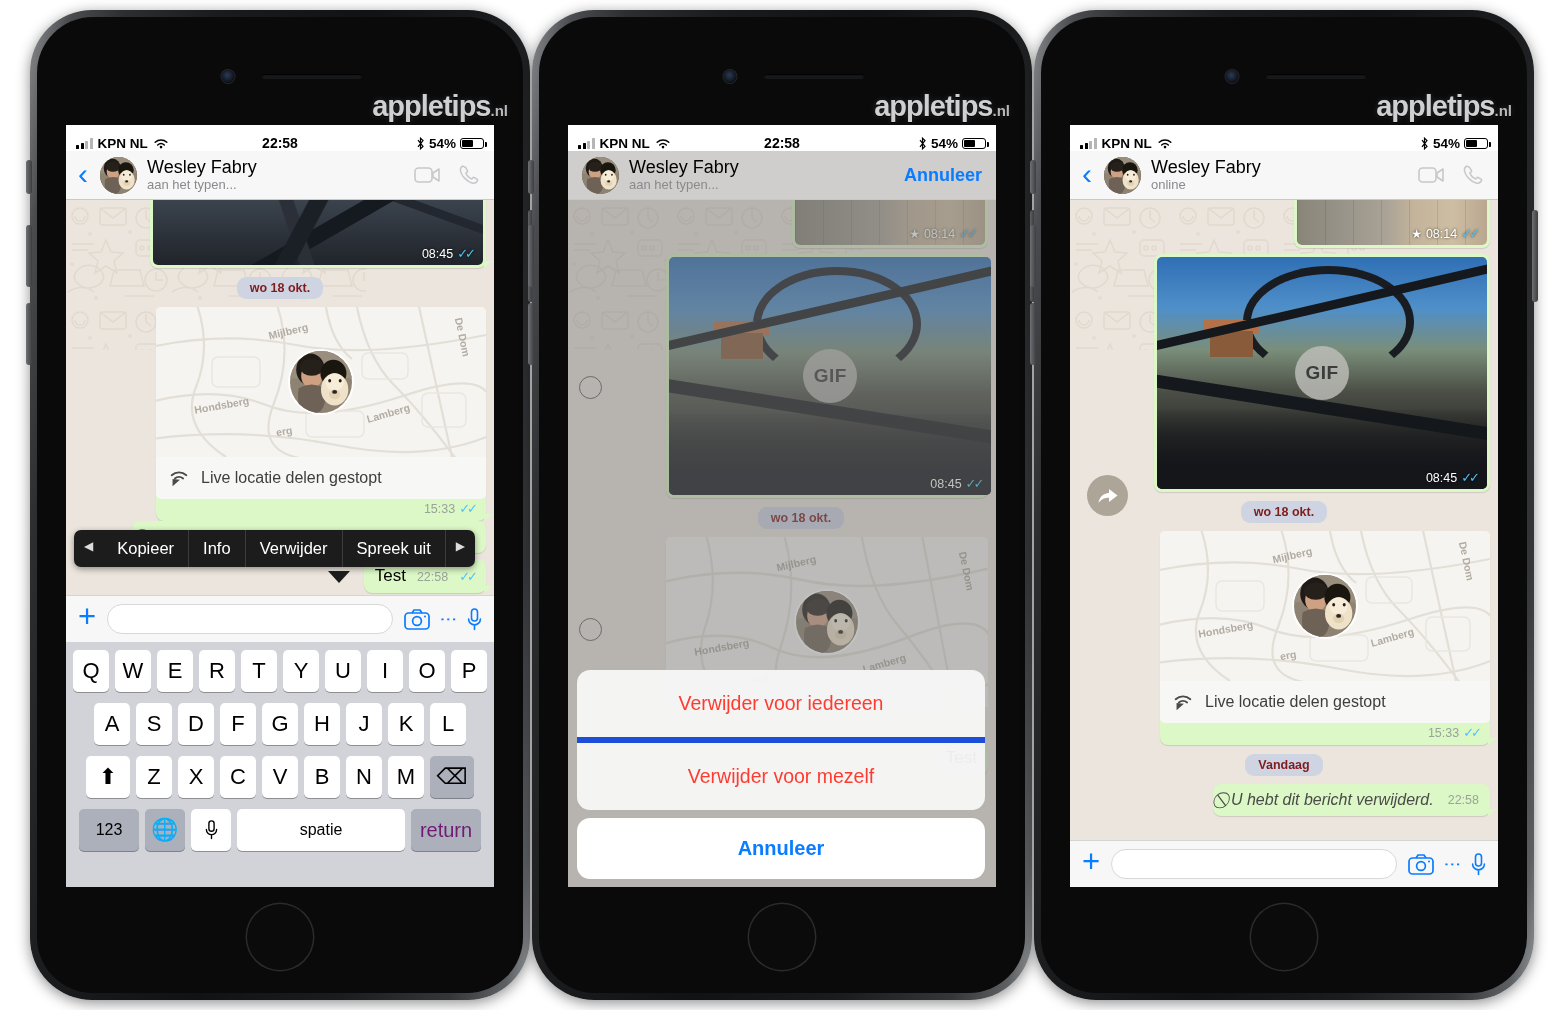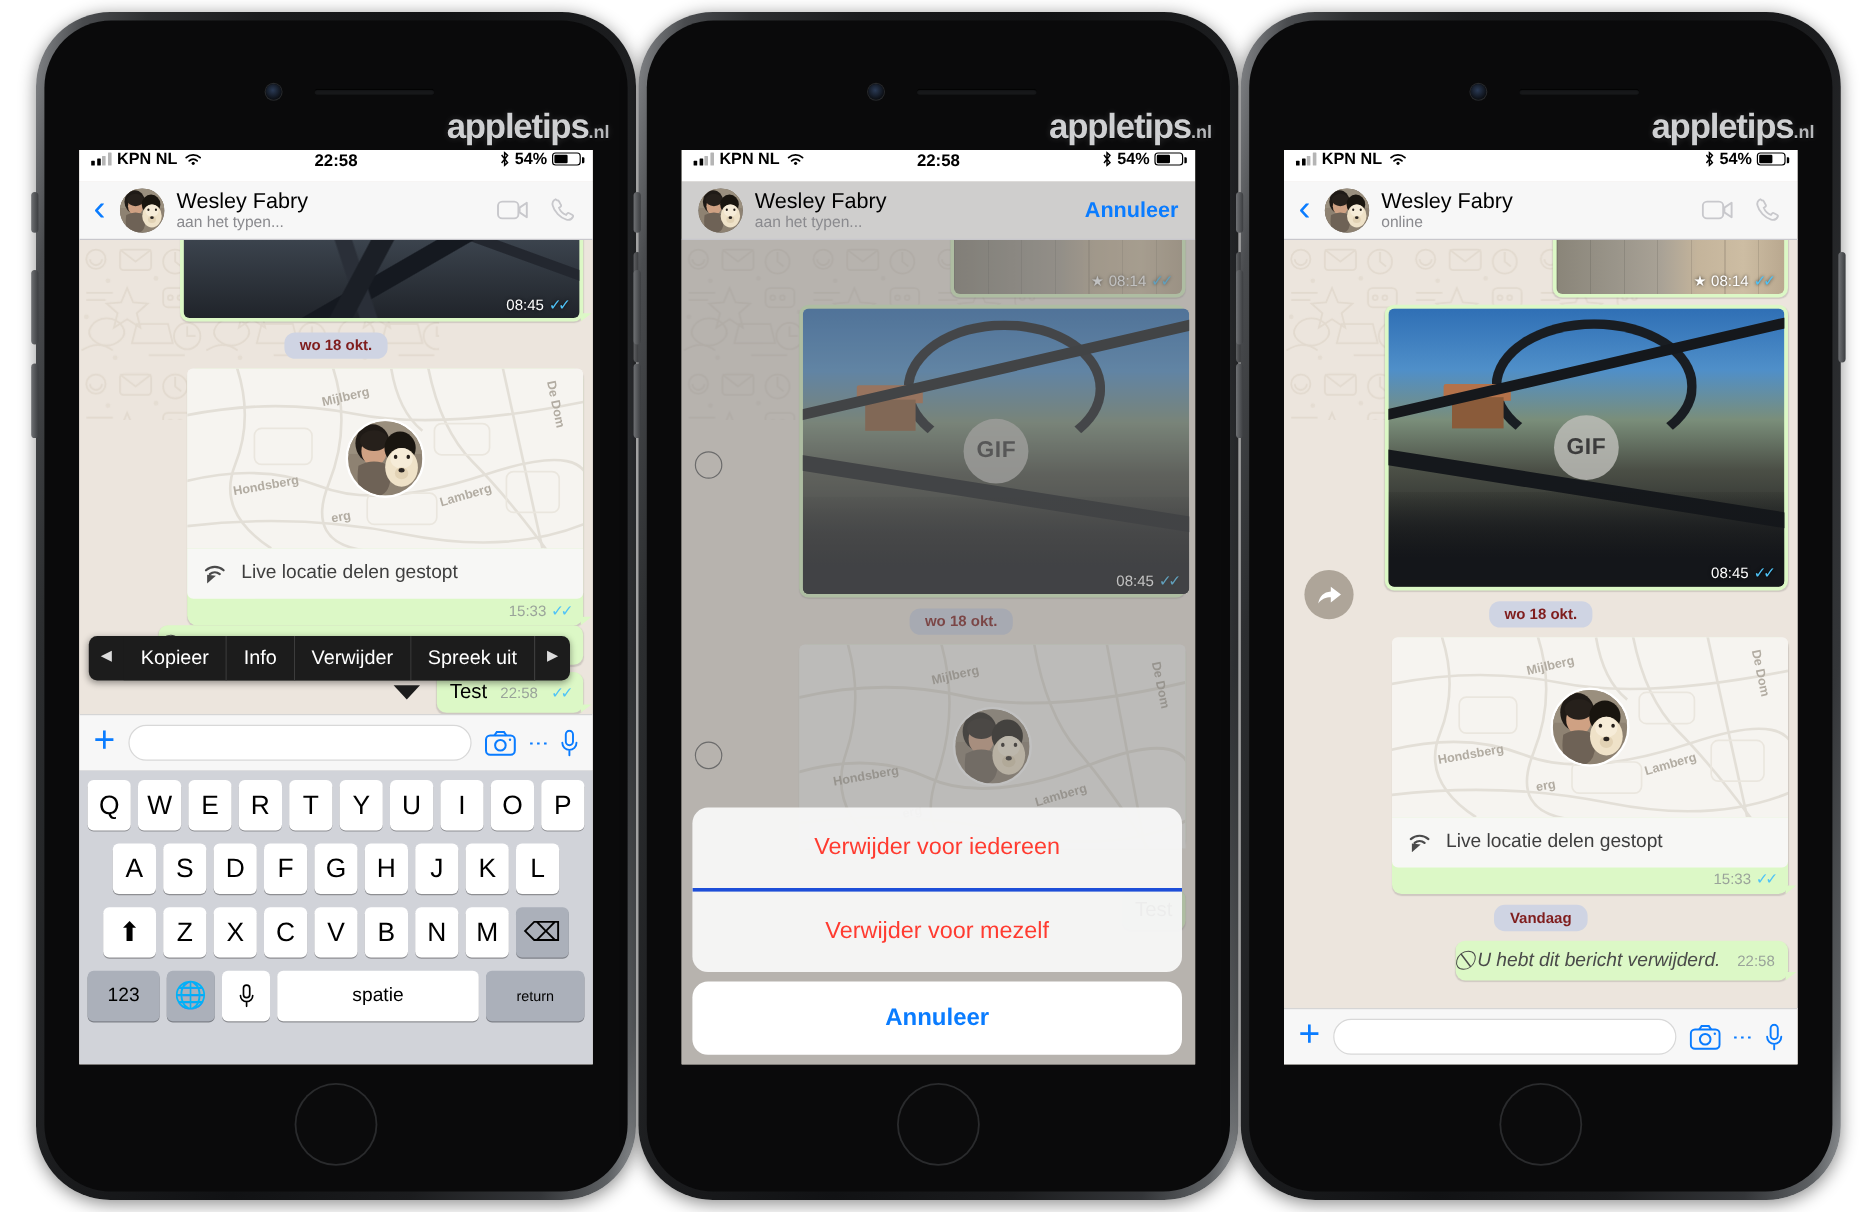--- a/index.html
+++ b/index.html
@@ -47,21 +47,21 @@
   .logo{ position:absolute; right:22px; top:80px; font-size:29px;
      font-weight:700; letter-spacing:-1px; color:#cfd0d2;
      text-shadow:0 1px 0 #000,0 0 6px rgba(255,255,255,.15); white-space:nowrap; }
   .logo .nl{ font-size:15px; color:#b6b8bb; letter-spacing:0; }
 
   
   .screen{ position:absolute; left:36px; top:115px; width:428px; height:762px;
            background:#ece5dd; overflow:hidden; }
 
   
-  .statusbar{ height:26px; background:#fff; display:flex; align-items:flex-start;
+  .statusbar{ height:26px; background:#fff; display:flex; align-items:flex-end;
      padding:0 10px; font-size:14px; font-weight:700; color:#000; position:relative; }
   .sb-left{ display:flex; align-items:center; gap:5px; }
   .bars{ display:flex; align-items:flex-end; gap:1.5px; height:11px; }
   .bars i{ width:3px; background:#000; border-radius:.5px; display:block; }
   .bars i:nth-child(1){height:4px;}.bars i:nth-child(2){height:6px;}
   .bars i:nth-child(3){height:8px;background:#b5b5b5;}
   .bars i:nth-child(4){height:11px;background:#b5b5b5;}
   .carrier{ font-size:13.5px; font-weight:600; }
   .sb-time{ position:absolute; left:0; right:0; text-align:center; font-size:14px;
      font-weight:700; pointer-events:none; }
@@ -202,36 +202,36 @@
   .keyboard{ position:absolute; left:0; right:0; bottom:0; height:245px;
      background:#d1d3d9; padding:8px 3px 4px; }
   .krow{ display:flex; justify-content:center; gap:6px; margin-bottom:11px; }
   .key{ background:#fff; border-radius:5px; box-shadow:0 1px 0 #8e8f93;
      height:42px; width:36px; display:flex; align-items:center;
      justify-content:center; font-size:22px; color:#000; }
   .krow.r2{ padding:0 19px; }
   .key.wide{ width:44px; background:#abb0ba; box-shadow:0 1px 0 #7e8188; }
   .key.k123{ width:60px; font-size:16px; }
   .key.space{ flex:1; font-size:16px; max-width:168px; }
-  .key.ret{ width:82px; font-size:12px; color:#000000; background:#abb0ba;
+  .key.ret{ width:70px; font-size:20px; color:#701a75; background:#abb0ba;
      box-shadow:0 1px 0 #7e8188; }
   .key.globe{ width:40px; background:#abb0ba; box-shadow:0 1px 0 #7e8188; }
   .key.mic2{ width:40px; }
   .krow.r4{ gap:6px; padding:0 3px; }
 
   
   .dimmer{ position:absolute; inset:0; background:rgba(120,120,120,.46); z-index:4; }
   .selcircle{ position:absolute; left:11px; width:23px; height:23px;
      border-radius:50%; border:1.6px solid #6b6b6b; z-index:5; }
 
   .sheet{ position:absolute; left:9px; right:11px; bottom:8px; z-index:9; }
   .sheet-grp{ background:rgba(248,248,248,.94); border-radius:13px; overflow:hidden; }
   .sheet-item{ text-align:center; font-size:19.5px; color:#ff3b30;
      padding:22px 10px; }
-  .sheet-item + .sheet-item{ border-top:3px solid #1d4ed8; }
+  .sheet-item + .sheet-item{ border-top:6px solid #1d4ed8; }
   .sheet-cancel{ margin-top:8px; background:#fff; border-radius:13px;
      text-align:center; font-size:20px; font-weight:700; color:#0a7cff;
      padding:19px 10px; }
 
   
   .fwdbtn{ position:absolute; left:17px; top:275px; width:41px; height:41px;
      border-radius:50%; background:rgba(168,160,146,.92); color:#fff;
      display:flex; align-items:center; justify-content:center; font-size:20px; z-index:5; }
 
   svg{ display:block; }

